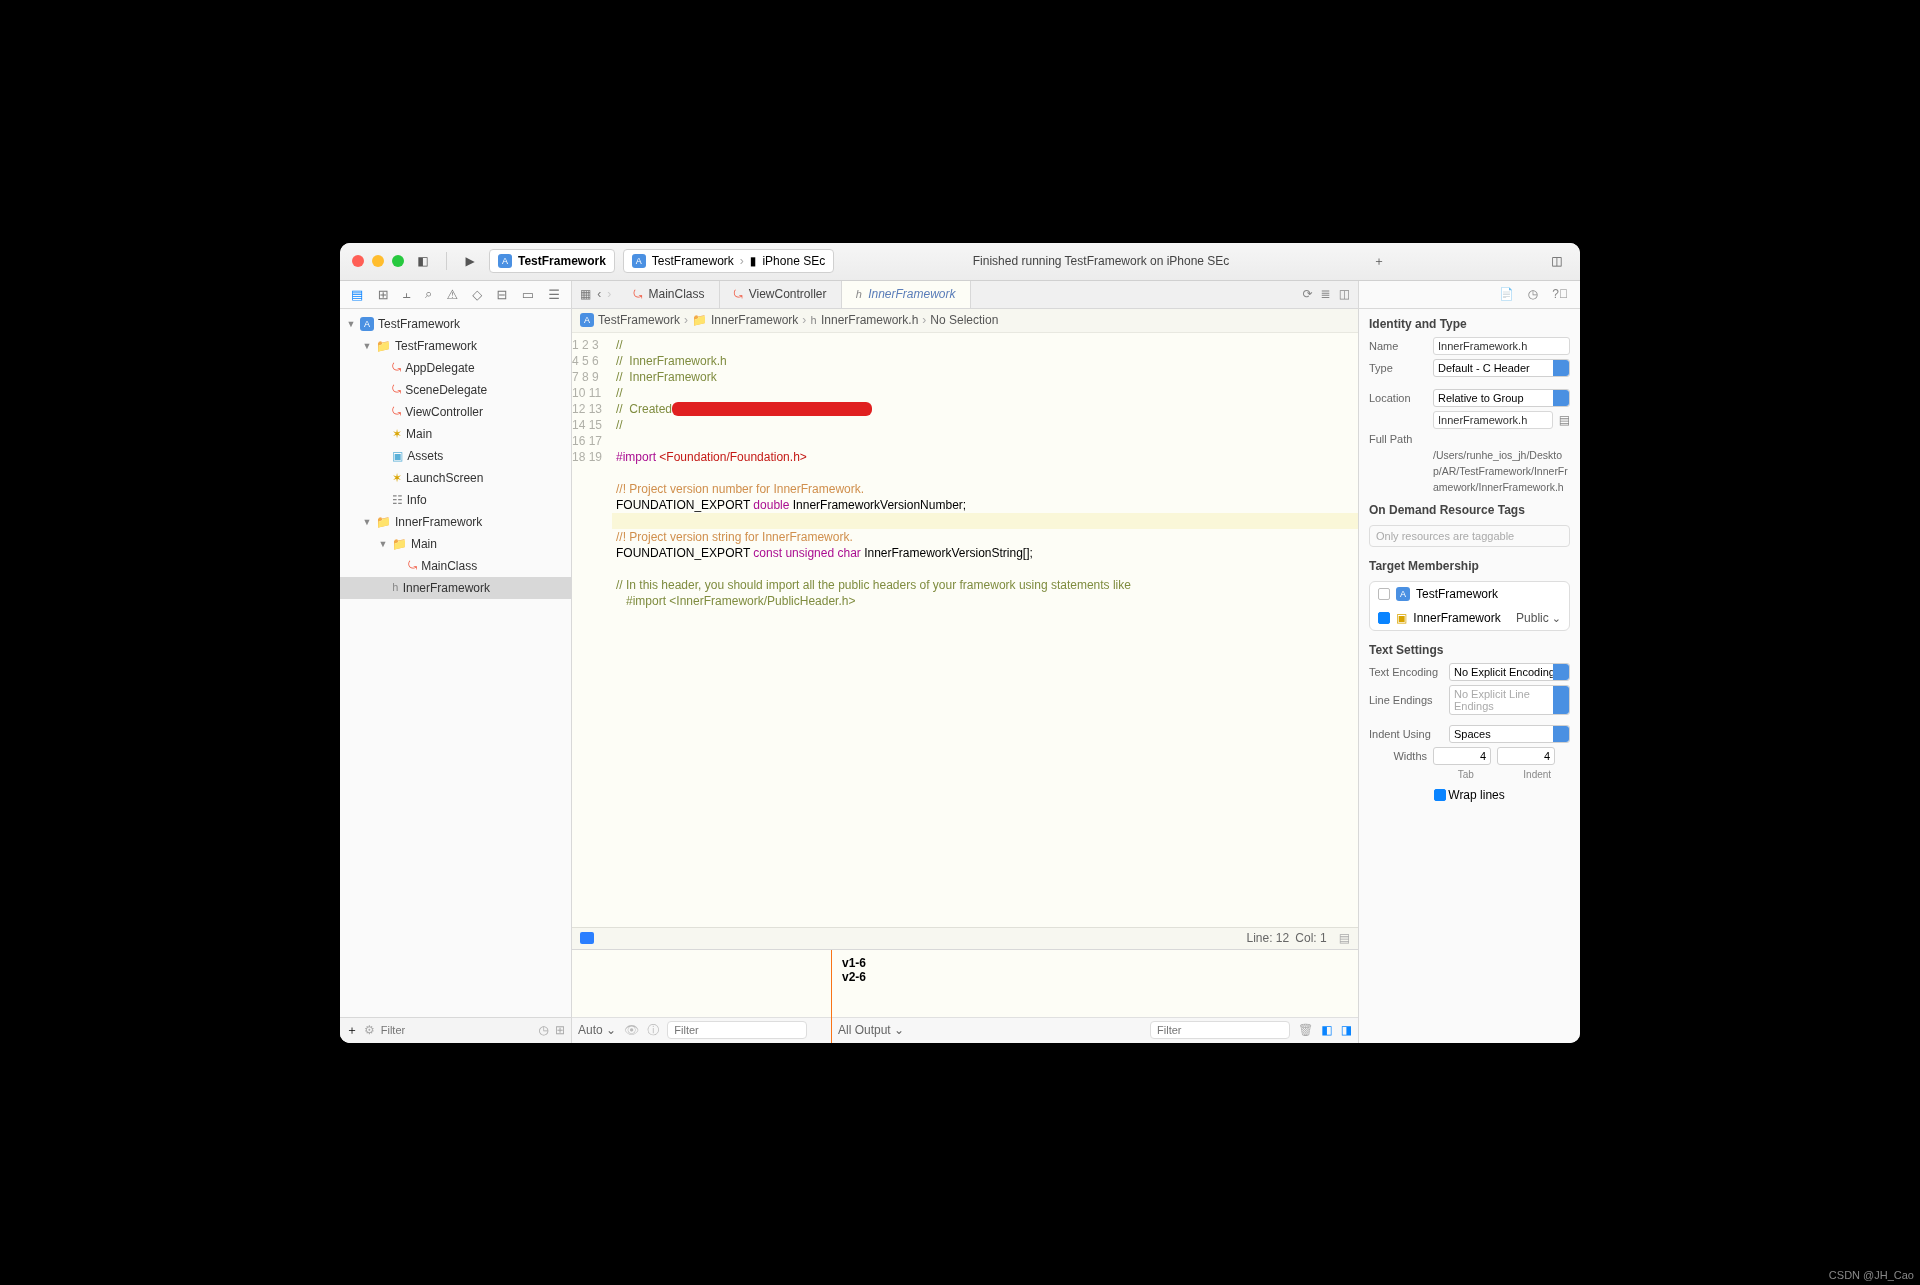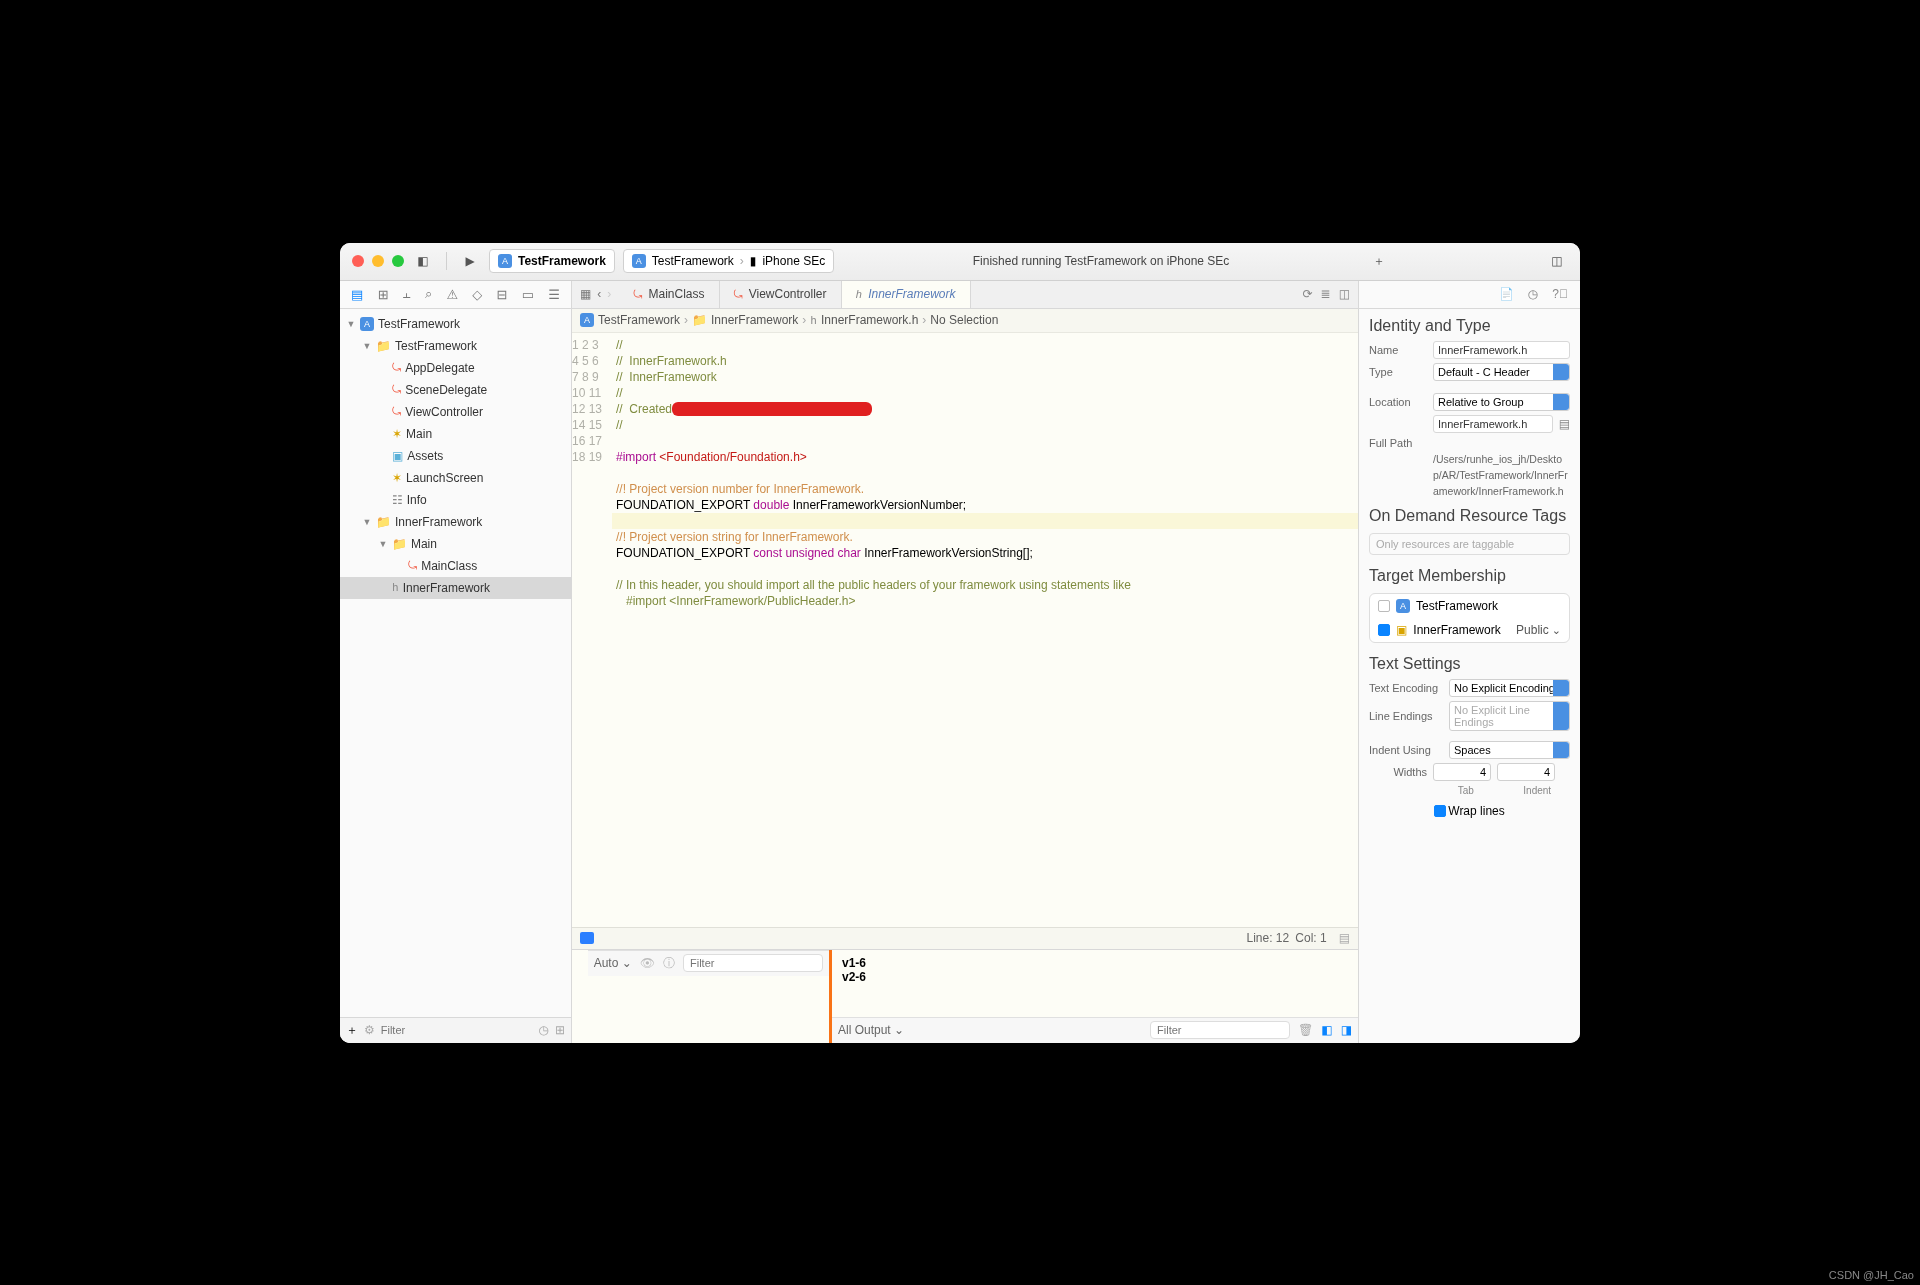--- a/index.html
+++ b/index.html
@@ -40,29 +40,29 @@
 .editor{flex:1;display:flex;font-family:Menlo,monospace;font-size:12px;line-height:16px;overflow:auto;background:#fdfdf6}
 .gutter{width:40px;text-align:left;padding:4px 8px 4px 0;color:#b0b0a8;user-select:none}
 .code{flex:1;padding:4px 0;white-space:pre}
 .code .line{height:16px;padding-left:4px}
 .hl{background:#faf7d8}
 .cmt{color:#7f8c3f}.kw{color:#aa0d91}.str{color:#c41a16}.docmt{color:#d08f4d}
 .redact{display:inline-block;width:200px;height:14px;background:#e02020;border-radius:6px;vertical-align:middle}
 .statusbar{height:22px;border-top:1px solid #e0e0d8;display:flex;align-items:center;padding:0 8px;font-size:11px;color:#666;background:#f7f7f0}
 .blob{width:14px;height:12px;background:#2b7fff;border-radius:2px}
 .debug{height:94px;border-top:1px solid #d8d8d8;display:flex}
-.debug-left{width:260px;border-right:3px solid #f97316;display:flex;flex-direction:row}
+.debug-left{width:260px;border-right:1px solid #f97316;display:flex;flex-direction:column}
 .debug-right{flex:1;display:flex;flex-direction:column}
 .debug-out{flex:1;padding:6px 10px;font-family:Menlo,monospace;font-size:12px;font-weight:bold}
 .debug-bar{height:26px;border-top:1px solid #e0e0e0;display:flex;align-items:center;padding:0 6px;gap:8px;background:#f7f7f7;font-size:11px;color:#666}
 .debug-bar input{border:1px solid #ddd;border-radius:4px;padding:2px 6px;font-size:11px;outline:none;width:140px}
 .inspector{width:222px;border-left:1px solid #d8d8d8;background:#fafafa;display:flex;flex-direction:column;overflow:auto}
 .insp-tabs{height:28px;border-bottom:1px solid #d8d8d8;display:flex;align-items:center;justify-content:flex-end;gap:14px;padding:0 12px;color:#888}
 .insp-tabs .active{color:#0a84ff}
-.section-h{font-weight:400;color:#444;padding:8px 10px 4px;font-size:16px}
+.section-h{font-weight:700;color:#444;padding:8px 10px 4px;font-size:12px}
 .form-row{display:flex;align-items:center;padding:2px 10px;gap:6px}
 .form-row label{width:58px;text-align:left;color:#666;font-size:11px}
 .form-row .val{flex:1;background:#fff;border:1px solid #d8d8d8;border-radius:3px;padding:2px 4px;font-size:11px;color:#333;min-height:18px}
 .form-row .sel{flex:1;background:#fff;border:1px solid #d0d0d0;border-radius:3px;padding:2px 4px;font-size:11px;position:relative}
 .sel::after{content:"";position:absolute;right:0;top:0;bottom:0;width:16px;background:#4a90e2;border-radius:0 3px 3px 0}
 .path-text{font-size:10.5px;color:#666;padding:0 10px 0 74px;line-height:16px;word-break:break-all}
 .tag-input{margin:4px 10px;border:1px solid #ddd;border-radius:4px;padding:4px 6px;font-size:11px;color:#aaa}
 .membership{margin:4px 10px;border:1px solid #ddd;border-radius:6px;background:#fff}
 .mem-row{display:flex;align-items:center;padding:5px 8px;gap:6px;font-size:11px}
 .cb{width:12px;height:12px;border:1px solid #bbb;border-radius:2px}

